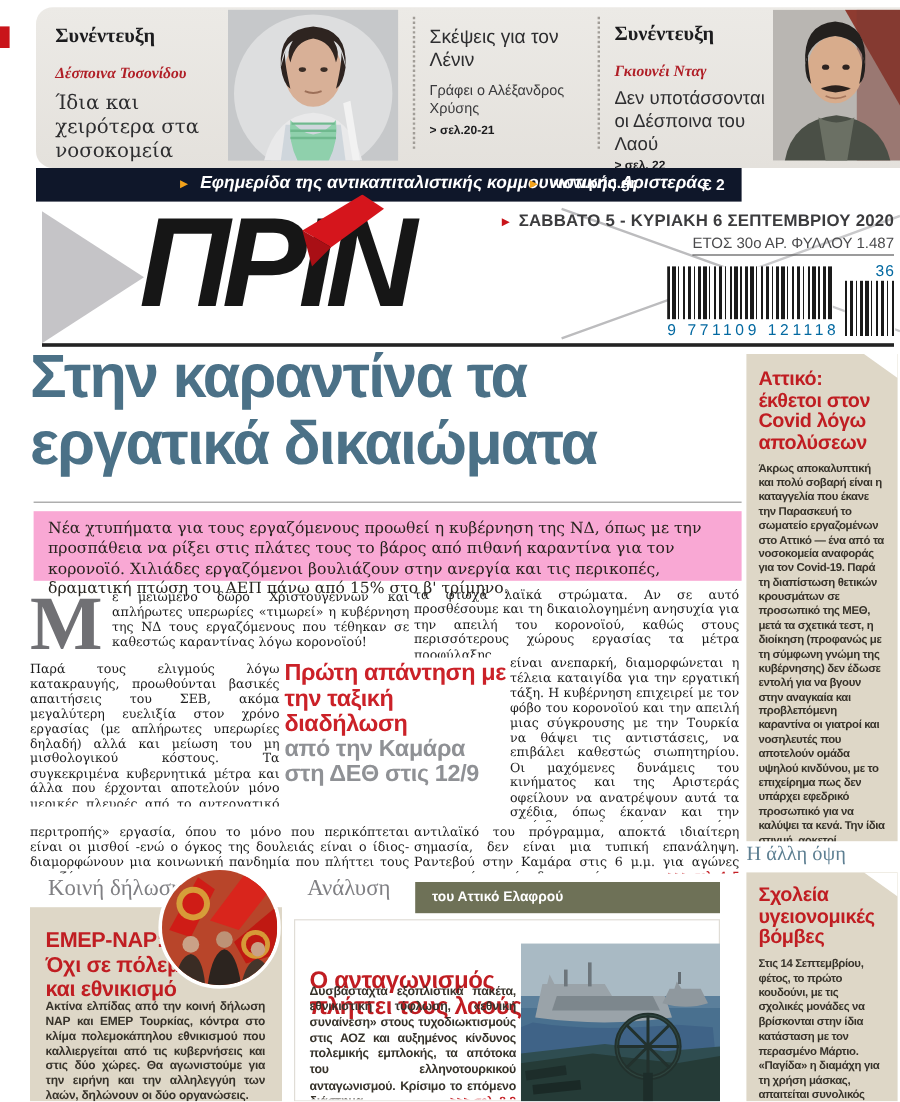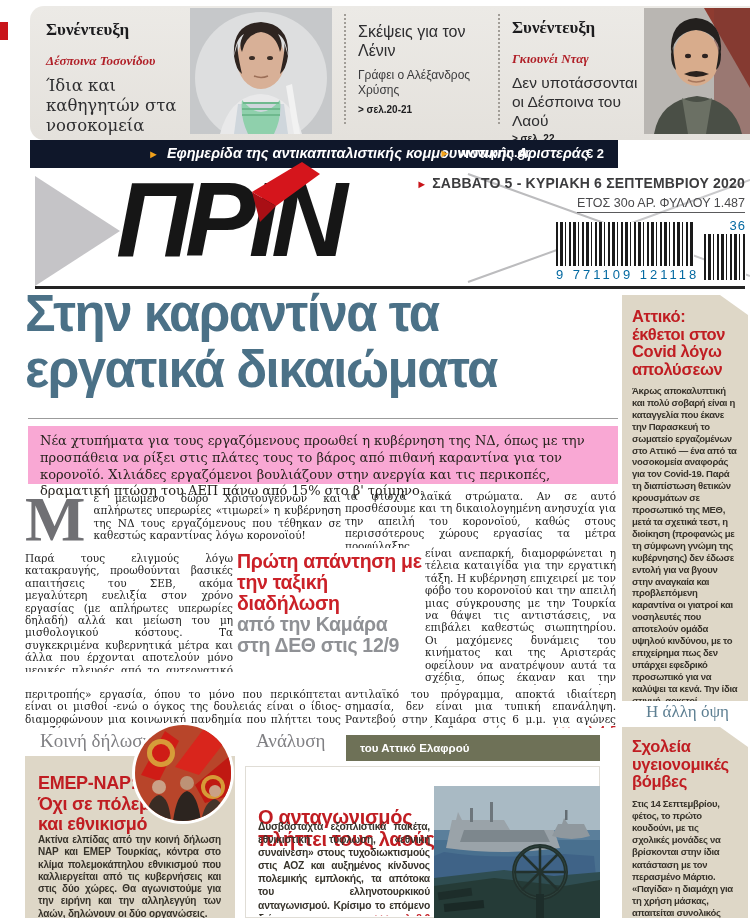--- a/index.html
+++ b/index.html
@@ -85,21 +85,21 @@
 <body>
 
 <div class="page">
 
   <div class="abs teaser-band"></div>
   <div class="abs edge-tab"></div>
 
   <div class="abs" style="left:46px; top:20px; width:145px;">
     <div class="t-kicker">Συνέντευξη</div>
     <div class="t-author">Δέσποινα Τοσονίδου</div>
-    <div class="t-title-serif">Ίδια και καθηγητών στα νοσοκομεία</div>
+    <div class="t-title-serif">Ίδια και χειρότερα στα νοσοκομεία</div>
     <div class="t-page">&gt; σελ. 11</div>
   </div>
   <div class="abs t-photo" style="left:190px; width:142px;">
     <svg width="142" height="126" viewBox="0 0 142 126">
       <rect width="142" height="126" fill="#cfd0d2"></rect>
       <rect x="0" y="0" width="142" height="126" fill="#c6c8ca"></rect>
       <circle cx="71" cy="70" r="66" fill="#dddedf"></circle>
       <path d="M30 126 Q40 88 71 86 Q102 88 112 126 Z" fill="#e9e9ea"></path>
       <path d="M44 126 L48 96 L94 96 L98 126 Z" fill="#cfd6dc"></path>
       <path d="M52 92 Q50 110 58 126 L84 126 Q92 110 90 92 Q80 104 71 104 Q62 104 52 92 Z" fill="#8fd0ac"></path>
@@ -209,21 +209,21 @@
     <span>αντιλαϊκό του πρόγραμμα, αποκτά ιδιαίτερη σημασία, δεν είναι μια τυπική επανάληψη. Ραντεβού στην Καμάρα στις 6 μ.μ. για αγώνες ανατροπής και όχι διεκπεραίωσης.</span>
     <span class="pageref" style="float:right;">&gt;&gt;&gt; σελ. 4, 5</span>
   </div>
 
   <div class="abs tanbox" style="left:622px; top:295px; width:126px; height:406px;">
     <div class="notch"></div>
     <div class="side-title">Αττικό: έκθετοι στον Covid λόγω απολύσεων</div>
     <div class="side-body">Άκρως αποκαλυπτική και πολύ σοβαρή είναι η καταγγελία που έκανε την Παρασκευή το σωματείο εργαζομένων στο Αττικό — ένα από τα νοσοκομεία αναφοράς για τον Covid-19. Παρά τη διαπίστωση θετικών κρουσμάτων σε προσωπικό της ΜΕΘ, μετά τα σχετικά τεστ, η διοίκηση (προφανώς με τη σύμφωνη γνώμη της κυβέρνησης) δεν έδωσε εντολή για να βγουν στην αναγκαία και προβλεπόμενη καραντίνα οι γιατροί και νοσηλευτές που αποτελούν ομάδα υψηλού κινδύνου, με το επιχείρημα πως δεν υπάρχει εφεδρικό προσωπικό για να καλύψει τα κενά. Την ίδια στιγμή, αρκετοί επικουρικοί που θα μπορούσαν να προσφέρουν πολύτιμες λύσεις βρίσκονται σε... άδεια απόλυσης, καθώς λήγει η σύμβασή τους!</div>
   </div>
 
-  <div class="abs other-side-label" style="left:622px; top:702px;margin-left:24px;">Η άλλη όψη</div>
+  <div class="abs other-side-label" style="left:622px; top:702px;">Η άλλη όψη</div>
 
   <div class="abs tanbox" style="left:622px; top:727px; width:126px; height:191px;">
     <div class="notch"></div>
     <div class="side-title" style="margin-top:11px;">Σχολεία υγειονομικές βόμβες</div>
     <div class="side-body" style="line-height:12.2px;">
       <span>Στις 14 Σεπτεμβρίου, φέτος, το πρώτο κουδούνι, με τις σχολικές μονάδες να βρίσκονται στην ίδια κατάσταση με τον περασμένο Μάρτιο. «Παγίδα» η διαμάχη για τη χρήση μάσκας, απαιτείται συνολικός αγώνας για ουσιαστικά μέτρα προστασίας μαθητών και καθηγητών.</span>
       
     </div>
   </div>
 

